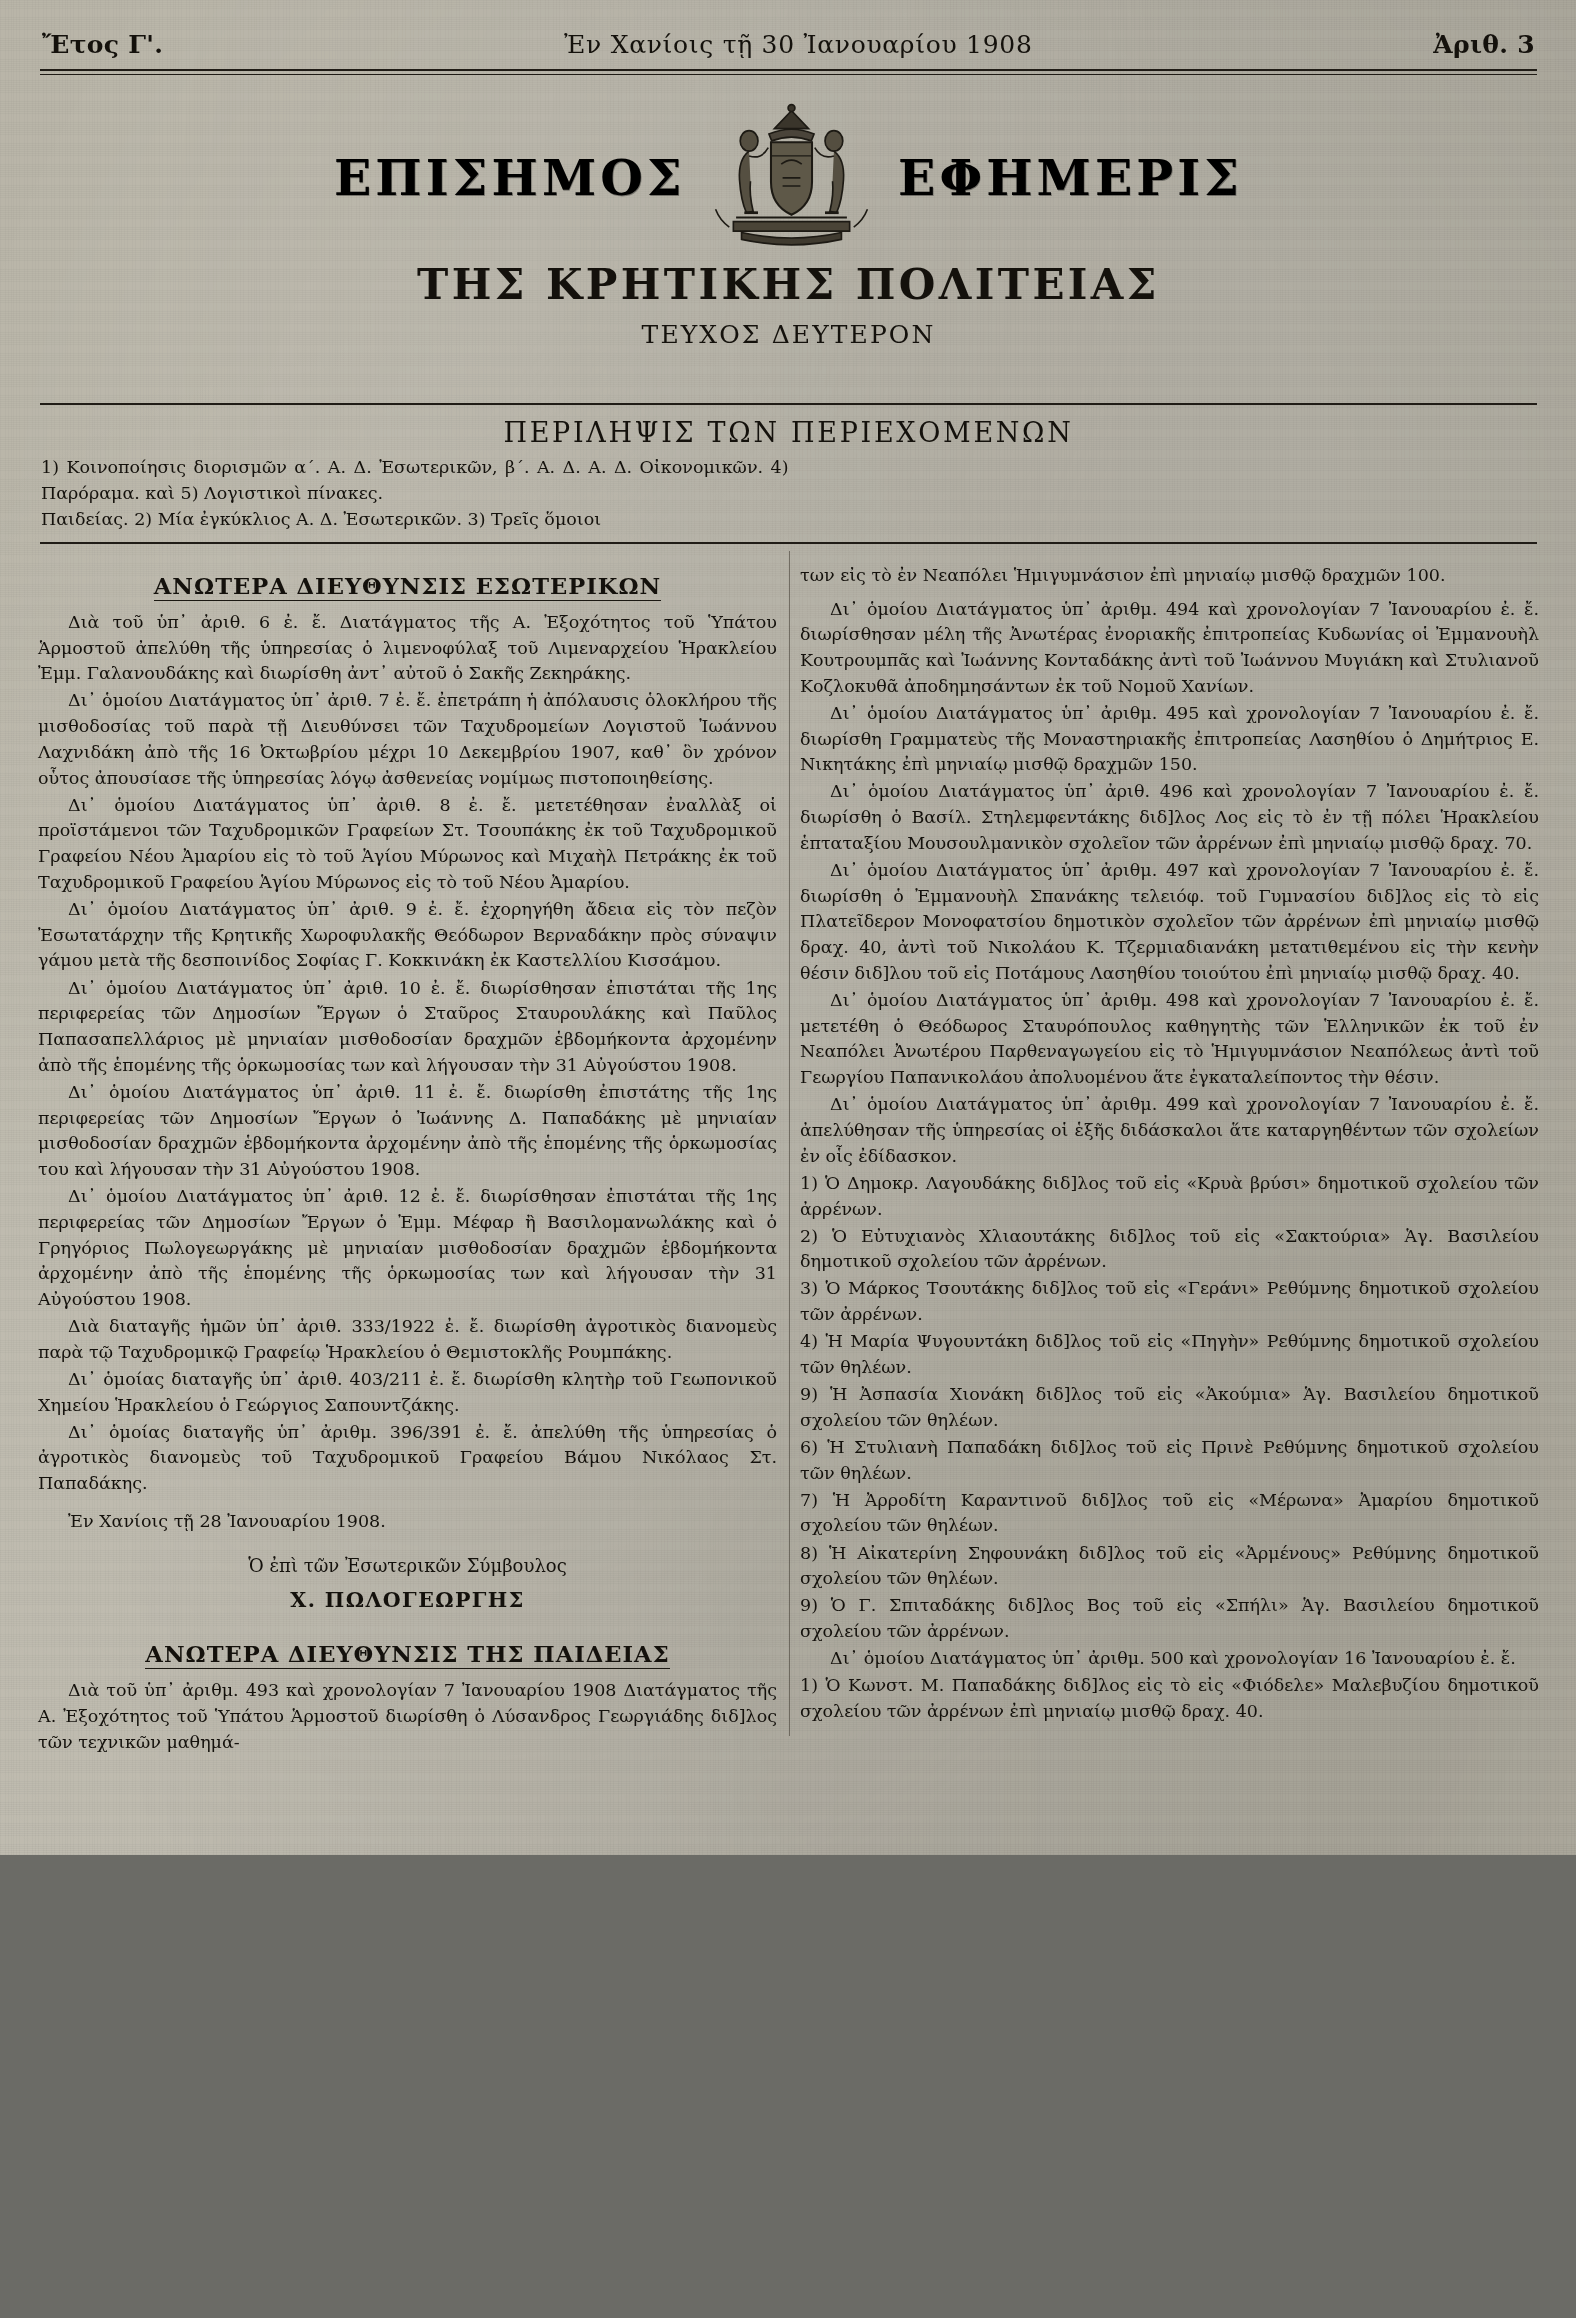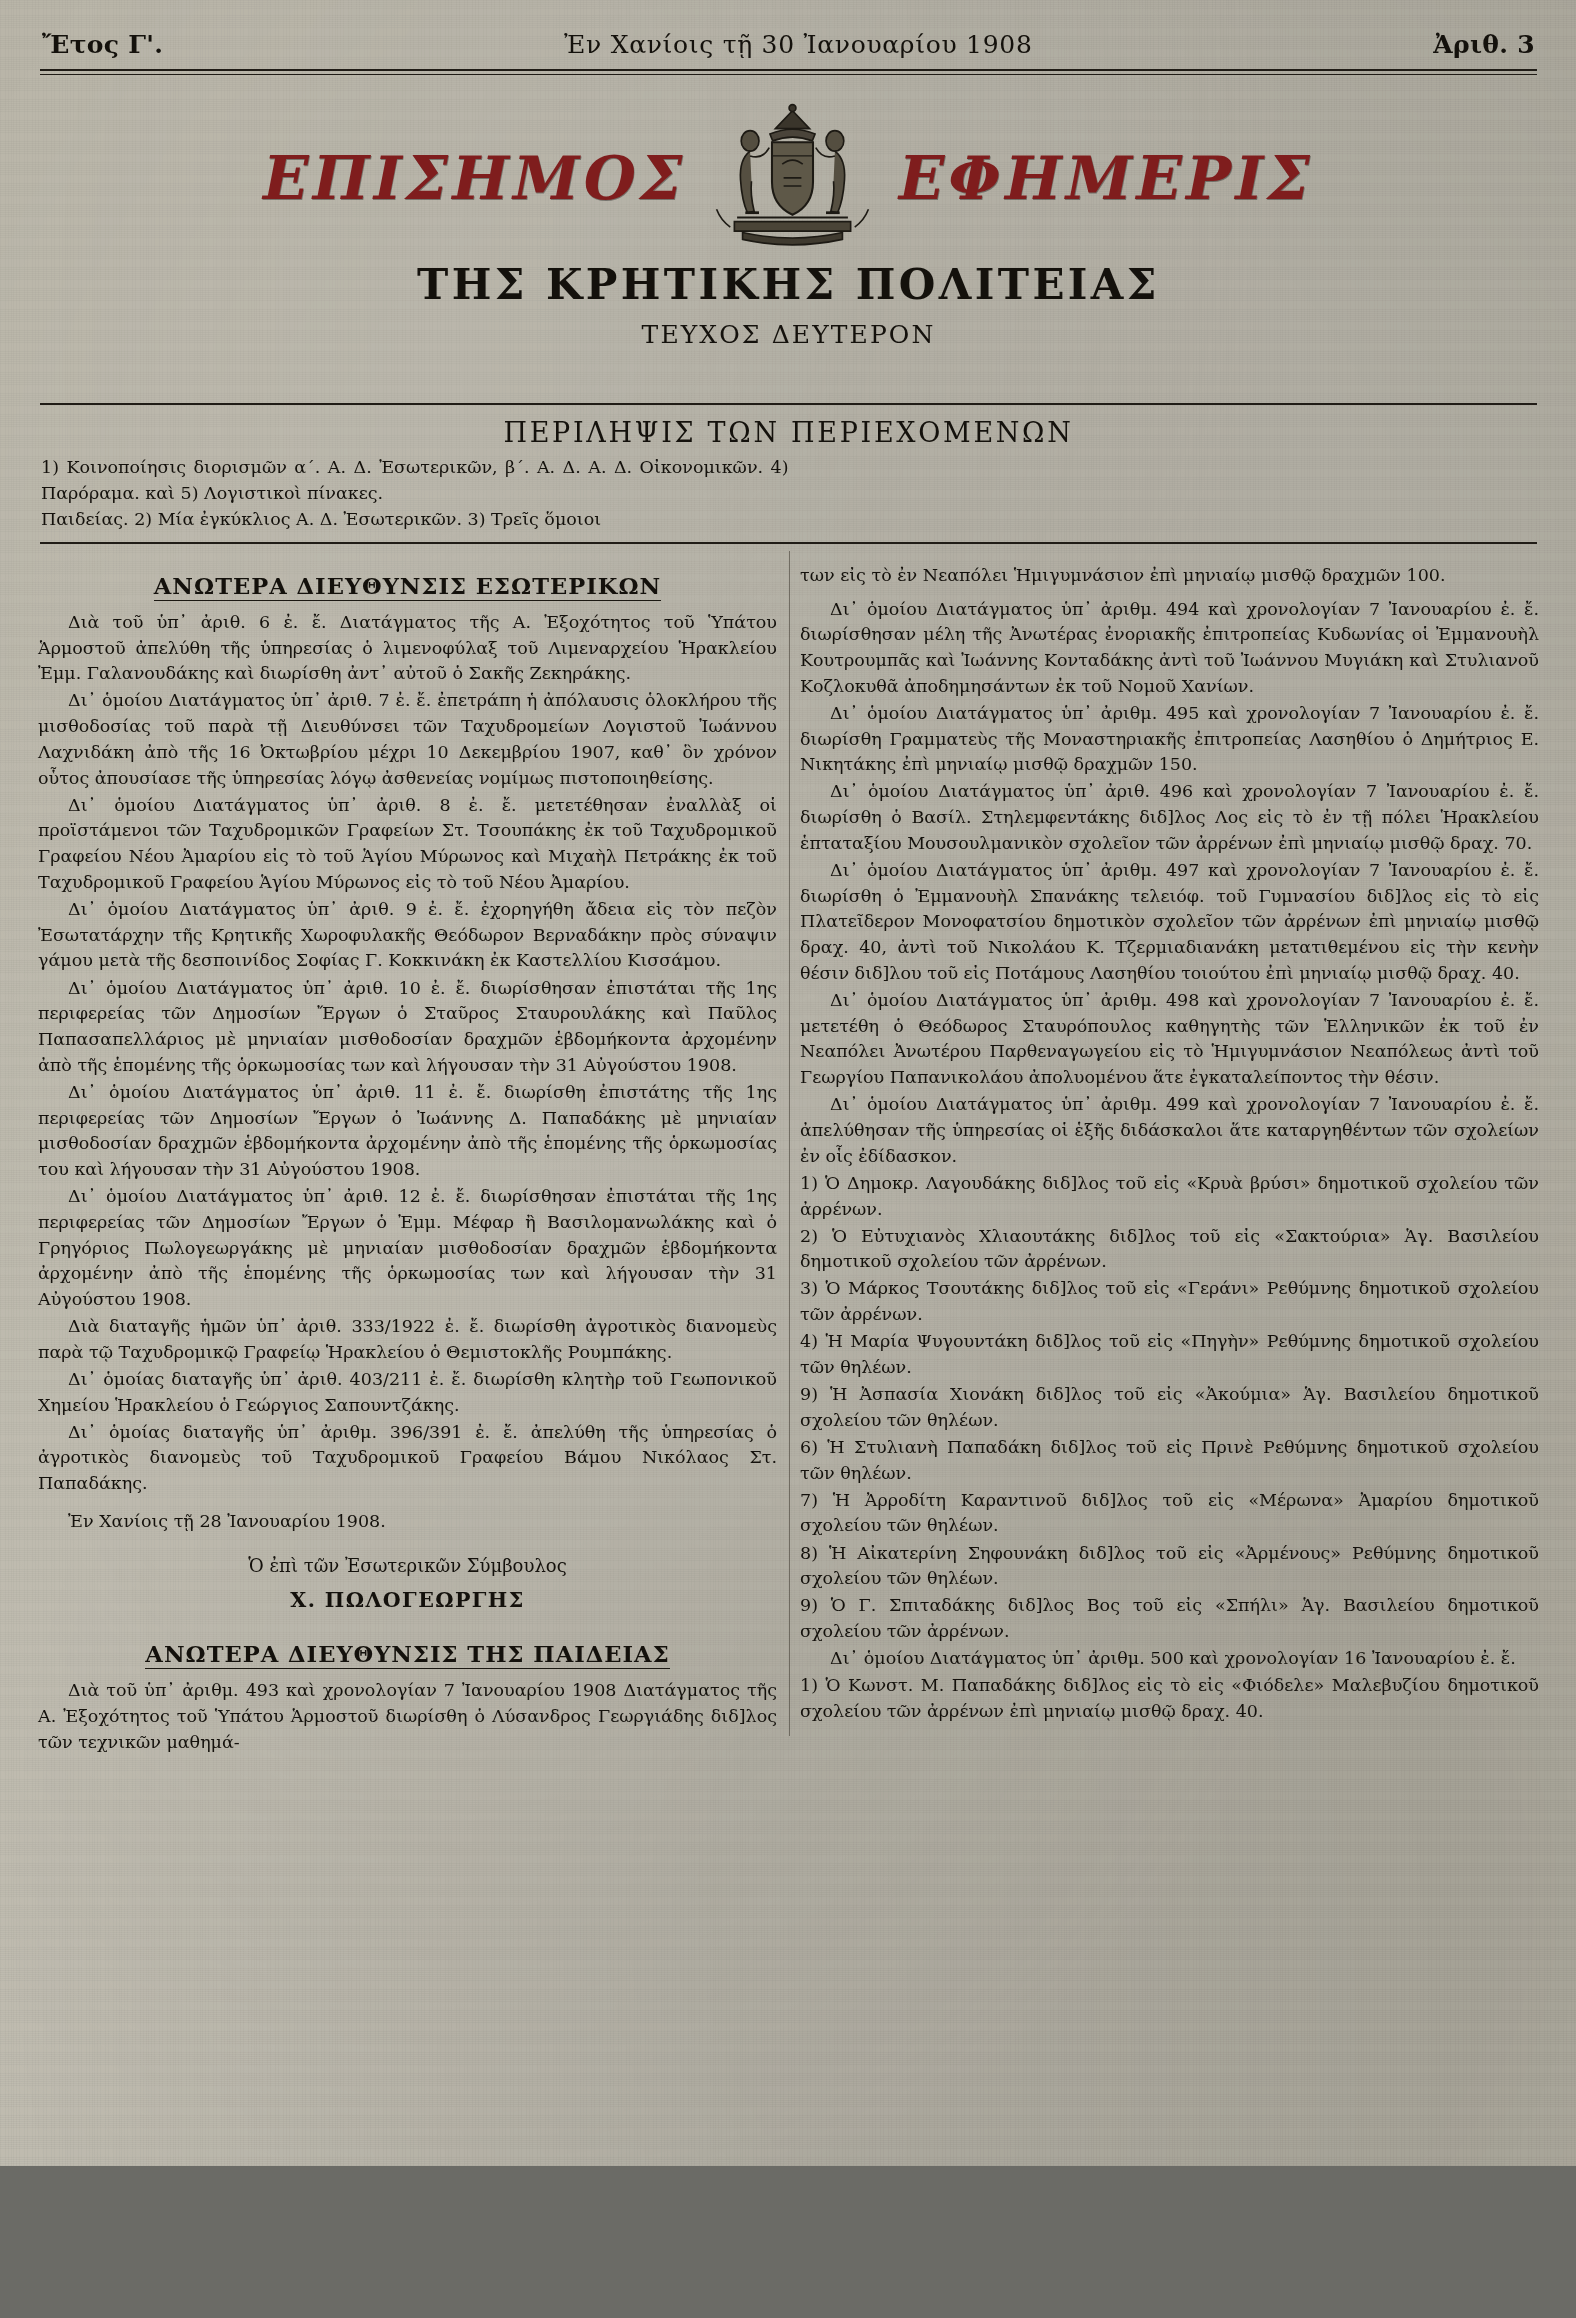--- a/index.html
+++ b/index.html
@@ -3,21 +3,21 @@
 <meta charset="utf-8">
 <style>
   html, body {
     margin: 0;
     padding: 0;
     background: #6b6b66;
   }
   .page {
     position: relative;
     width: 1577px;
-    height: 2166px;
+    height: 1855px;
     background: #b9b5a8;
     overflow: hidden;
     font-family: "DejaVu Serif", serif;
     color: #14110c;
   }
   
   .grain {
     position: absolute;
     inset: 0;
     pointer-events: none;
@@ -73,25 +73,24 @@
   .bigtitle {
     display: flex;
     align-items: center;
     justify-content: center;
     gap: 20.6px;
     height: 171px;
   }
   .bigtitle .word {
     font-family: "DejaVu Serif", serif;
     font-weight: bold;
-    font-size: 60px;
+    font-size: 49px;
     letter-spacing: 4.1px;
-    color: #7f1d1d;
+    color: #000000;
     text-shadow: 0.7px 0.7px 0 rgba(0,0,0,.35);
-    font-style: italic;
   }
   .crest {
     width: 171px;
     height: 171px;
     position: relative;
     flex: 0 0 auto;
   }
   .crest svg { width: 100%; height: 100%; }
 
   .subtitle1 {

